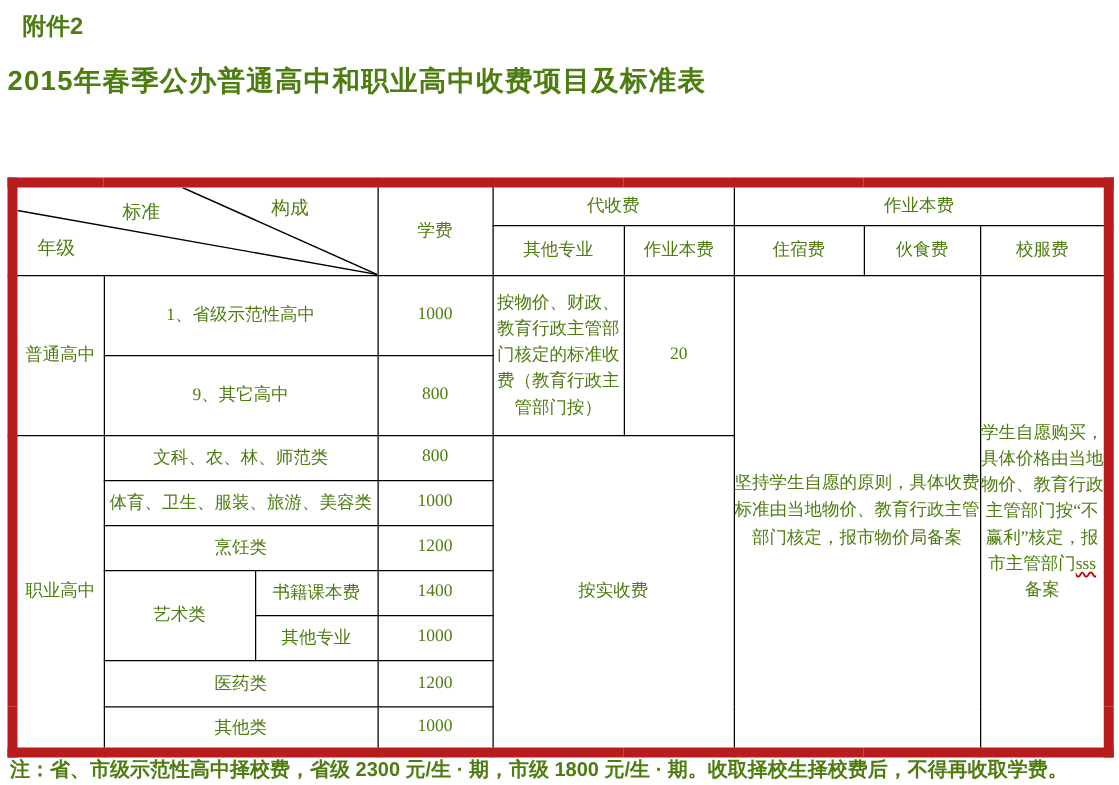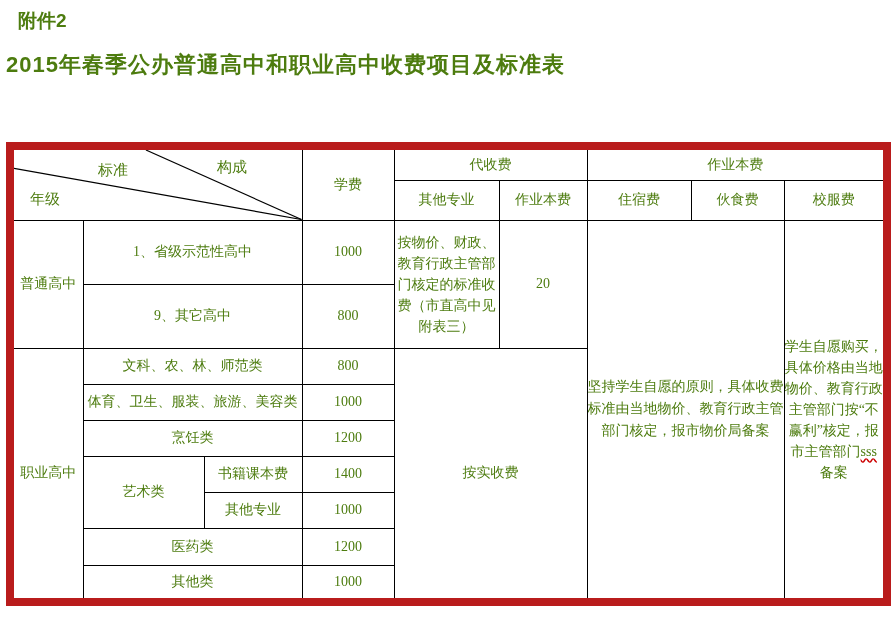--- a/index.html
+++ b/index.html
@@ -79,21 +79,21 @@
       <td>作业本费</td>
       <td>住宿费</td>
       <td>伙食费</td>
       <td>校服费</td>
     </tr>
 
     <tr class="r64">
       <td class="grp" rowspan="2">普通高中</td>
       <td class="cat" colspan="2">1、省级示范性高中</td>
       <td class="num">1000</td>
-      <td class="wrapc" rowspan="2">按物价、财政、教育行政主管部门核定的标准收费（市直高中见附表三）</td>
+      <td class="wrapc" rowspan="2">按物价、财政、教育行政主管部门核定的标准收费（教育行政主管部门按）</td>
       <td class="num" rowspan="2">20</td>
       <td class="pad8" rowspan="9" colspan="2">坚持学生自愿的原则，具体收费标准由当地物价、教育行政主管部门核定，报市物价局备案</td>
       <td class="pad10" rowspan="9"><span>学生自愿购买，具体价格由当地物价、教育行政主管部门按“不赢利”核定，报市主管部门</span><span class="sss">sss</span><span>备案</span></td>
     </tr>
 
     <tr class="r64">
       <td class="cat" colspan="2">9、其它高中</td>
       <td class="num">800</td>
     </tr>
 
@@ -130,13 +130,14 @@
       <td class="num">1200</td>
     </tr>
 
     <tr class="r37">
       <td class="cat" colspan="2">其他类</td>
       <td class="num">1000</td>
     </tr>
   </tbody>
     </table>
 
+  <div class="note hei">注：省、市级示范性高中择校费，省级 2300 元/生 · 期，市级 1800 元/生 · 期。收取择校生择校费后，不得再收取学费。</div>
 </div>
 
 </body></html>

